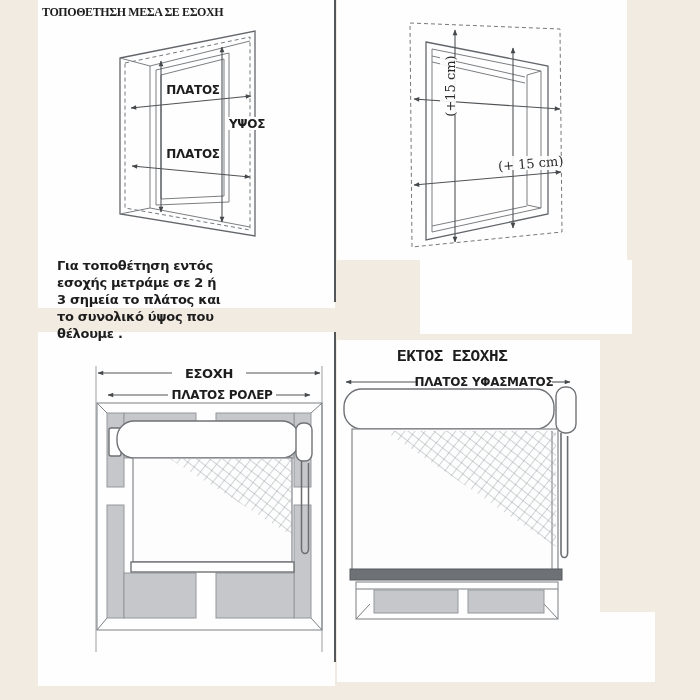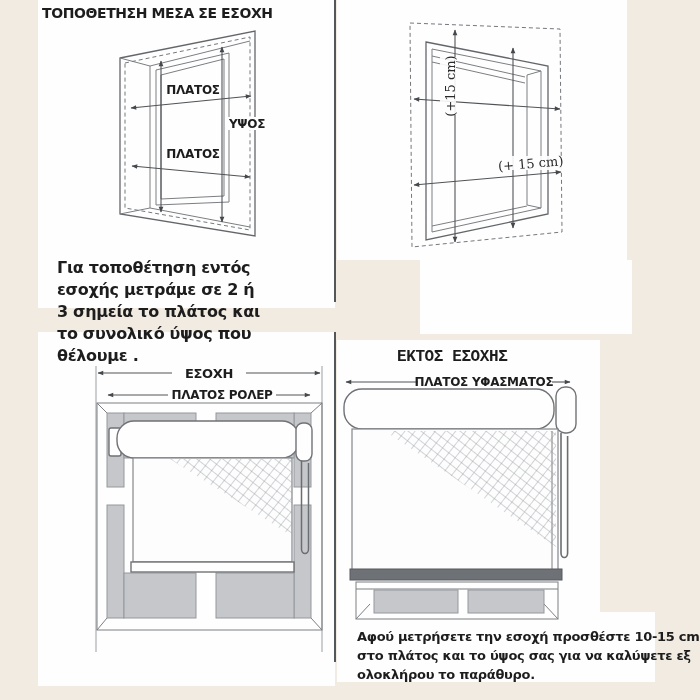--- a/index.html
+++ b/index.html
@@ -9,25 +9,25 @@
   .p-tl{left:38px;top:0;width:297px;height:308px;}
   .p-tr{left:337px;top:0;width:290px;height:260px;}
   .p-trx{left:420px;top:260px;width:212px;height:74px;}
   .p-bl{left:38px;top:332px;width:297px;height:354px;}
   .p-br{left:337px;top:340px;width:263px;height:292px;}
   .p-brx{left:337px;top:612px;width:318px;height:70px;}
   .divider{position:absolute;left:334px;width:2px;background:#54575a;}
   .d1{top:0;height:302px;}
   .d2{top:332px;height:330px;}
   .title{position:absolute;font-weight:bold;letter-spacing:-0.4px;}
-  .t-tl{left:42px;top:5px;font-size:14px;}
+  .t-tl{left:42px;top:5px;font-size:12px;font-family:Liberation Serif, serif;}
   .t-tr{left:452px;top:4px;font-size:12.5px;}
   .t-br{left:397px;top:348px;font-size:16px;font-family:Liberation Mono, monospace;}
   .desc{position:absolute;font-weight:bold;white-space:pre-line;letter-spacing:-0.3px;}
-  .desc-l{left:57px;top:257px;font-size:16px;line-height:22px;}
+  .desc-l{left:57px;top:257px;font-size:13px;line-height:17px;}
   .desc-r{left:438px;top:263px;font-size:12.5px;line-height:19.5px;}
   .desc-b{left:357px;top:627px;font-size:13px;line-height:19px;}
   .art{position:absolute;left:0;top:0;width:700px;height:700px;}
   .ln{stroke:#63666a;stroke-width:1.3;fill:none;}
   .ln2{stroke:#7b7e82;stroke-width:1;fill:none;}
   .dash{stroke:#75787c;stroke-width:1;fill:none;stroke-dasharray:4 3;}
   .arrow{stroke:#505356;stroke-width:1.1;fill:none;}
   .thin{stroke:#9b9ea1;stroke-width:1;fill:none;}
   .grayp{fill:#c5c7ca;stroke:#94979b;stroke-width:1;}
   .whit{fill:#fefefe;stroke:#6f7276;stroke-width:1.4;}
@@ -51,23 +51,20 @@
   <div class="divider d1"></div>
   <div class="divider d2"></div>
 
   <div class="title t-tl">ΤΟΠΟΘΕΤΗΣΗ ΜΕΣΑ ΣΕ ΕΣΟΧΗ</div>
   <div class="desc desc-l">Για τοποθέτηση εντός
 εσοχής μετράμε σε 2 ή
 3 σημεία το πλάτος και
 το συνολικό ύψος που
 θέλουμε .</div>
   <div class="title t-br">ΕΚΤΟΣ ΕΣΟΧΗΣ</div>
-  <div class="desc desc-b">Αφού μετρήσετε την εσοχή προσθέστε 10-15 cm
-στο πλάτος και το ύψος σας για να καλύψετε εξ
-ολοκλήρου το παράθυρο.</div>
 
   <svg class="art" viewBox="0 0 700 700">
     <defs>
       <marker id="ah" viewBox="0 0 8 8" markerWidth="7" markerHeight="7" refX="6.5" refY="3" orient="auto-start-reverse" markerUnits="userSpaceOnUse">
         <path d="M0.5,0.3 L7,3 L0.5,5.7 Z" fill="#46494c"></path>
       </marker>
       <pattern id="xh" width="8" height="8" patternUnits="userSpaceOnUse" patternTransform="rotate(38)">
         <path d="M0,0 H8 M0,0 V8" stroke="#9aa0a5" stroke-width="0.9" fill="none"></path>
       </pattern>
     </defs>

